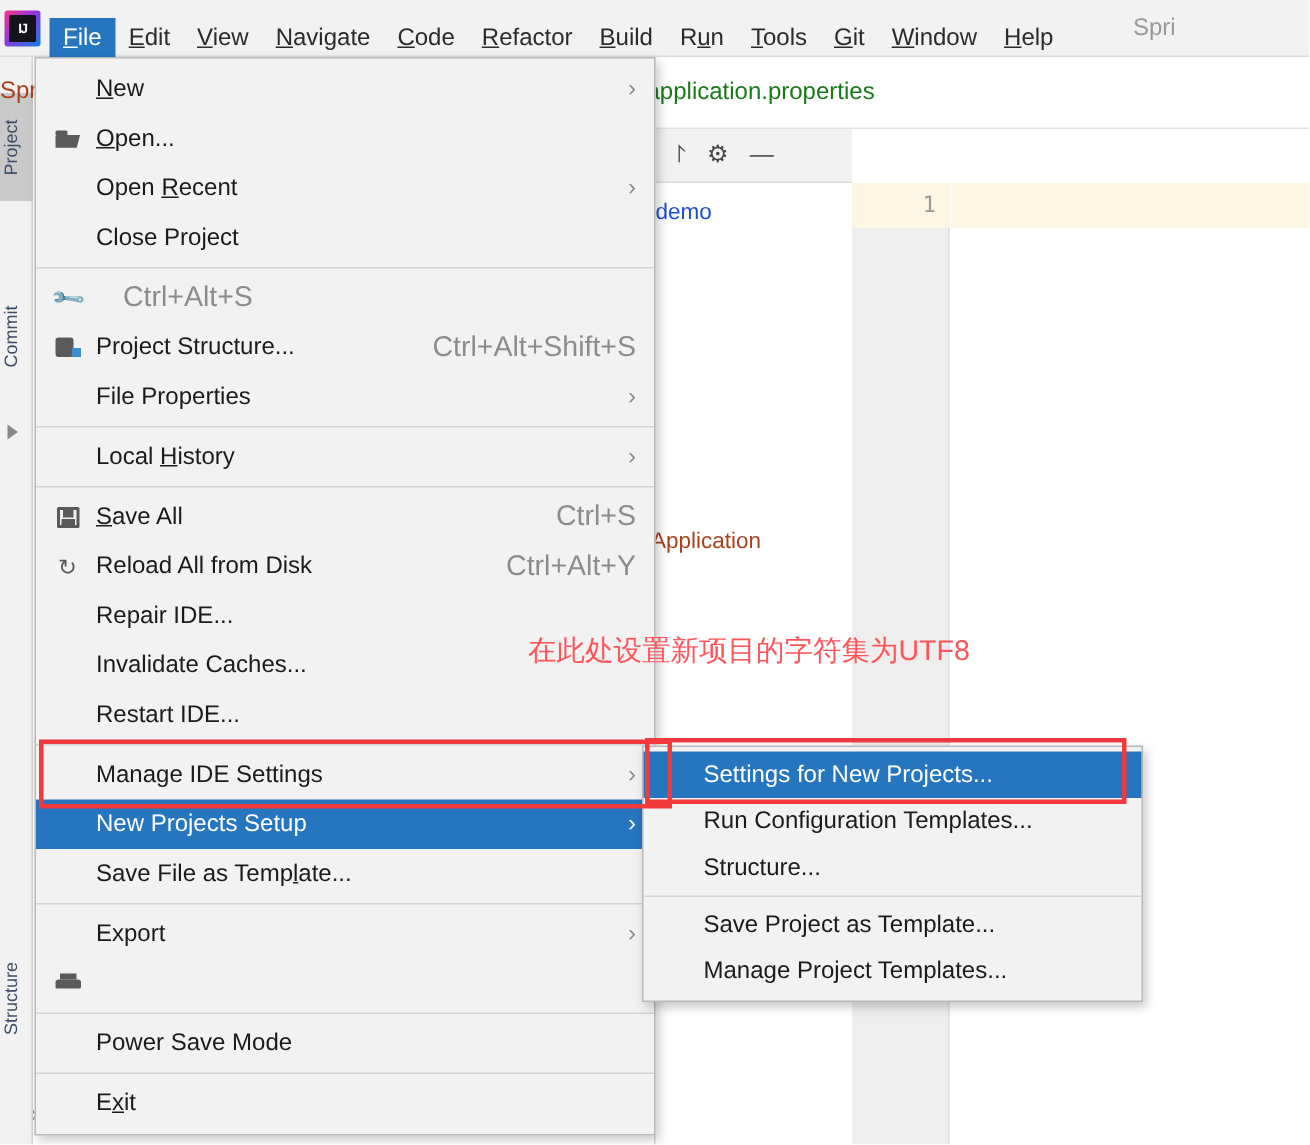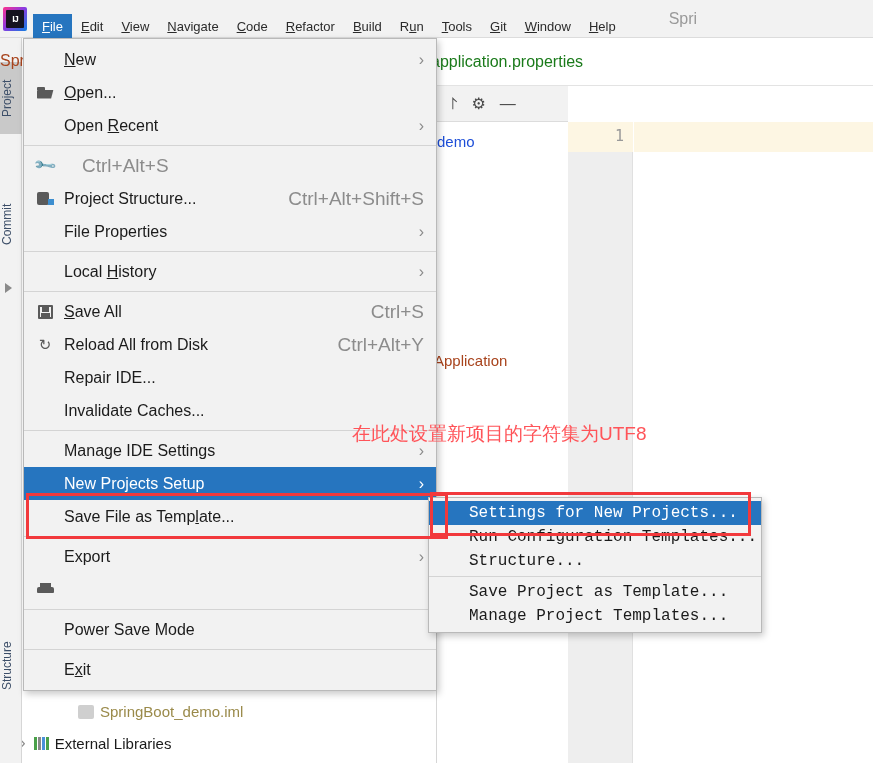--- a/index.html
+++ b/index.html
@@ -29,21 +29,21 @@
     border-radius: 2px; position: relative; flex: 0 0 auto;
   }
   .ide-logo::after {
     content: "IJ"; position: absolute; inset: 3px;
     background: #15121e; color: #fff;
     font-size: 9px; font-weight: bold;
     display: flex; align-items: center; justify-content: center;
     border-radius: 1px; letter-spacing: -1px;
   }
   .menu-item {
-    font-size: 13px; color: #2b2b2b;
+    font-size: 16px; color: #2b2b2b;
     padding: 6px 9px 7px 9px;
     line-height: 1; white-space: nowrap; cursor: default; margin-top: 16px;
   }
   .menu-item.active { background: #2675bf; color: #ffffff; }
   .menu-item u { text-decoration: underline; }
   .project-name-top {
     margin-left: 44px; font-size: 16px; color: #9a9a9a; white-space: nowrap;
   }
 
   
@@ -195,21 +195,21 @@
   
   .submenu {
     position: absolute; left: 428px; top: 497px;
     width: 334px;
     background: #f2f2f2;
     border: 1px solid #b9b9b9;
     box-shadow: 2px 3px 7px rgba(0,0,0,0.22);
     padding: 3px 0 4px 0;
     z-index: 50;
   }
-  .submenu .mrow { padding-left: 40px; height: 24px; font-family: Liberation Mono, monospace; }
+  .submenu .mrow { padding-left: 40px; height: 31px; }
 
   
   .redbox {
     position: absolute; border: 3px solid #f2393c;
     pointer-events: none; z-index: 60;
   }
   .red-note {
     position: absolute; left: 352px; top: 421px;
     font-size: 19px; color: #ff5459; white-space: nowrap; z-index: 61;
   }
@@ -310,20 +310,24 @@
         </span>
       <span class="mlabel"><u>O</u>pen...</span>
     </div>
 
     <div class="mrow">
       <span class="micon blank"></span>
       <span class="mlabel">Open <u>R</u>ecent</span>
       <span class="submenu-arrow">›</span>
     </div>
 
+    <div class="mrow">
+      <span class="micon blank"></span>
+      <span class="mlabel">Close Project</span>
+    </div>
 
     <div class="msep"></div>
 
     <div class="mrow">
       <span class="micon">
           <span class="g-wrench">🔧</span>
         </span>
       <span class="shortcut">Ctrl+Alt+S</span>
     </div>
 
@@ -368,20 +372,24 @@
     <div class="mrow">
       <span class="micon blank"></span>
       <span class="mlabel">Repair IDE...</span>
     </div>
 
     <div class="mrow">
       <span class="micon blank"></span>
       <span class="mlabel">Invalidate Caches...</span>
     </div>
 
+    <div class="mrow">
+      <span class="micon blank"></span>
+      <span class="mlabel">Restart IDE...</span>
+    </div>
 
     <div class="msep"></div>
 
     <div class="mrow">
       <span class="micon blank"></span>
       <span class="mlabel">Manage IDE Settings</span>
       <span class="submenu-arrow">›</span>
     </div>
 
     <div class="mrow sel">

